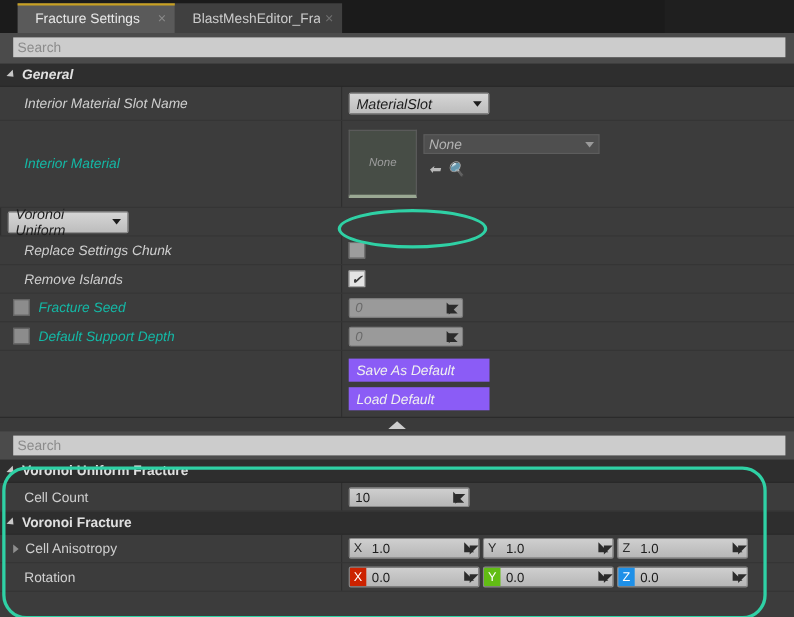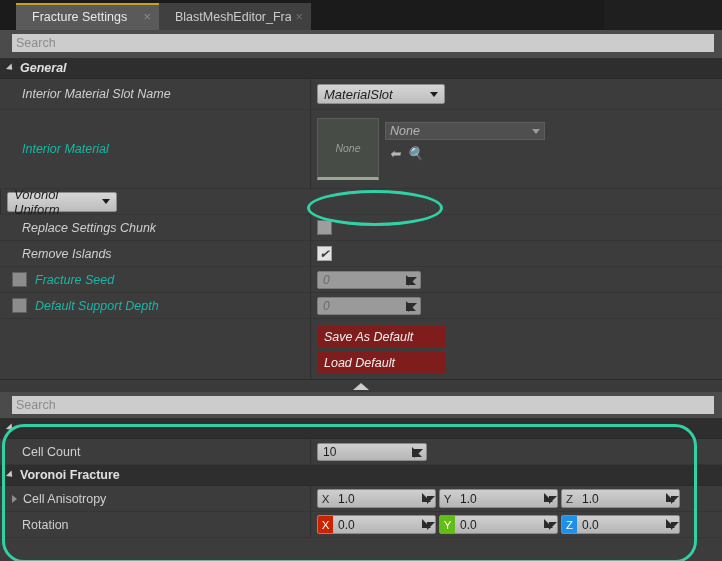--- a/index.html
+++ b/index.html
@@ -332,21 +332,21 @@
     right: 0px; bottom: 3px;
     border-style: solid;
     border-width: 0 0 8px 8px;
     border-color: transparent transparent #2b2b2b transparent;
     transform: rotate(180deg);
   }
 
   .btn {
     width: 128px;
     height: 21px;
-    background: #7f1d1d;
+    background: #8b5cf6;
     color: #f0f0f0;
     font-size: 12.5px;
     display: flex;
     align-items: center;
     padding-left: 7px;
     box-sizing: border-box;
     margin-bottom: 5px;
   }
 
   
@@ -506,20 +506,21 @@
 </div>
 
 <div class="searchbar-wrap" style="top:392px;height:26px;">
   <input class="searchbox" type="text" placeholder="Search" style="">
 </div>
 
 <div class="panel" style="top:418px;height:143px;">
 
   <div class="section-header">
     <span class="tri-down"></span>
+    <span>Voronoi Uniform Fracture</span>
   </div>
 
   <div class="row">
     <div class="row-label">Cell Count</div>
     <div class="row-value">
       <div class="numfield w-cell">
         <span>10</span>
         <span class="spin"></span>
       </div>
     </div>

